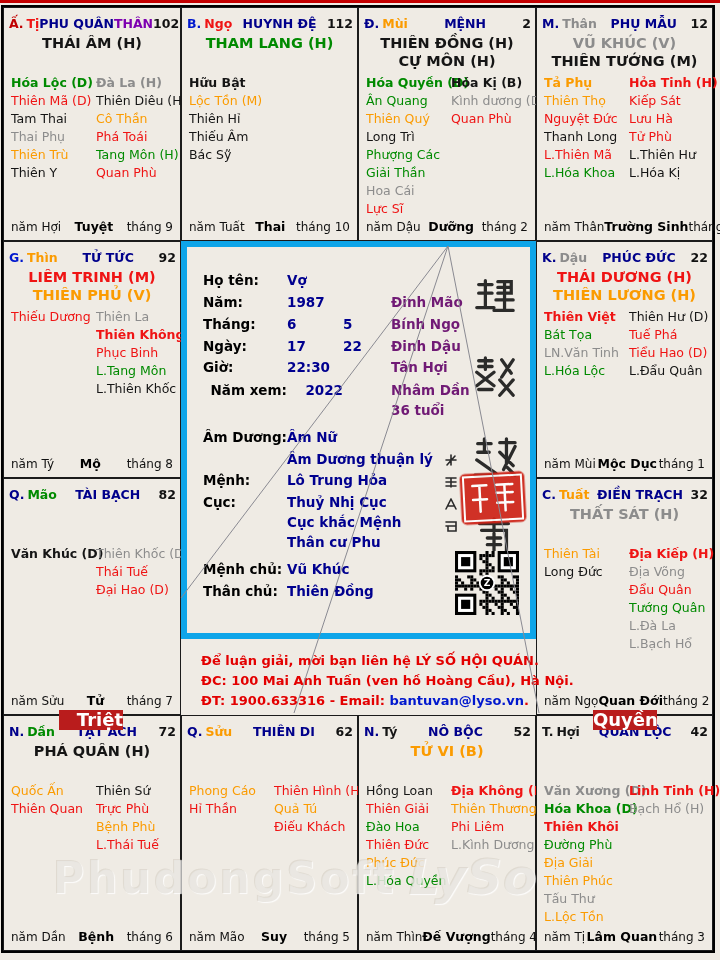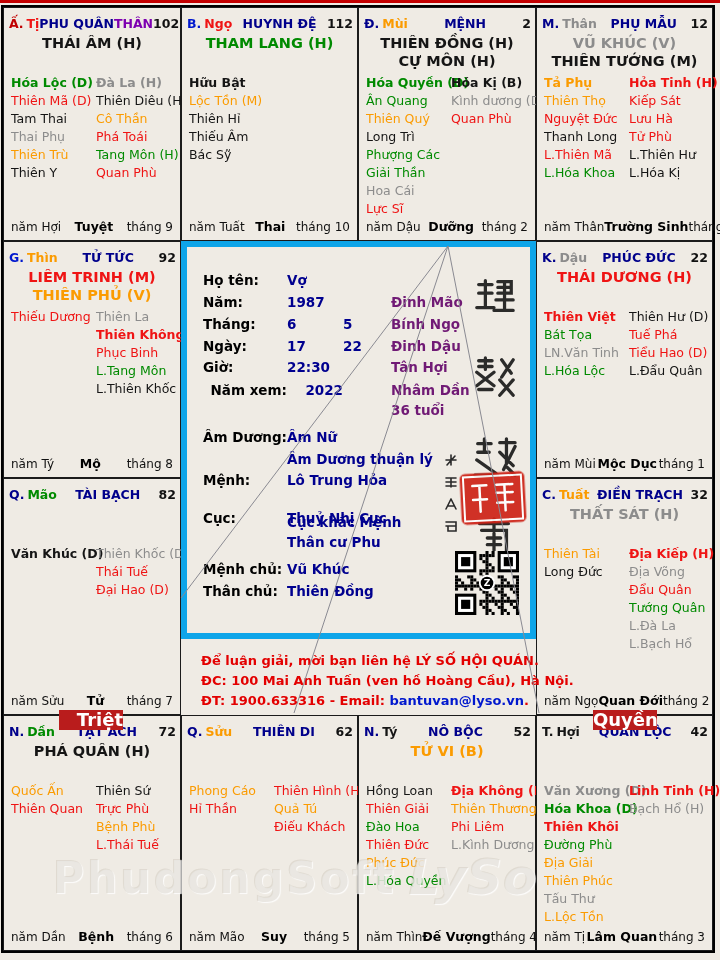--- a/index.html
+++ b/index.html
@@ -213,20 +213,21 @@
       </div>
       <div class="cell" style="left: 533px; top: 234px; width: 177px; height: 237px;">
         <div class="hdr">
           <span class="stem c-navy">K.</span>
           <span class="branch c-gray">Dậu</span>
           <span class="palace">PHÚC ĐỨC</span>
           <span class="hright"><span class="c-purple"></span><span>22</span></span>
         </div>
         <div class="mains">
           <div class="c-red">THÁI DƯƠNG (H)</div>
+          <div class="c-orange">THIÊN LƯƠNG (H)</div>
         </div>
         <div class="cols">
           <div class="colL">
             <div class="c-red b">Thiên Việt</div>
             <div class="c-green">Bát Tọa</div>
             <div class="c-gray">LN.Văn Tinh</div>
             <div class="c-green">L.Hóa Lộc</div>
           </div>
           <div class="colR">
             <div class="c-black">Thiên Hư (D)</div>
@@ -466,21 +467,21 @@
           <span class="v1">Âm Dương thuận lý</span>
           <span class="v2"></span>
           <span class="v3"></span>
         </div>
         <div class="irow" style="top: 225px;">
           <span class="lbl">Mệnh:</span>
           <span class="v1">Lô Trung Hỏa</span>
           <span class="v2"></span>
           <span class="v3"></span>
         </div>
-        <div class="irow" style="top: 263px;">
+        <div class="irow" style="top: 247px;">
           <span class="lbl">Cục:</span>
           <span class="v1">Thuỷ Nhị Cục</span>
           <span class="v2"></span>
           <span class="v3"></span>
         </div>
         <div class="irow" style="top: 267px;">
           <span class="lbl"></span>
           <span class="v1">Cục khắc Mệnh</span>
           <span class="v2"></span>
           <span class="v3"></span>

